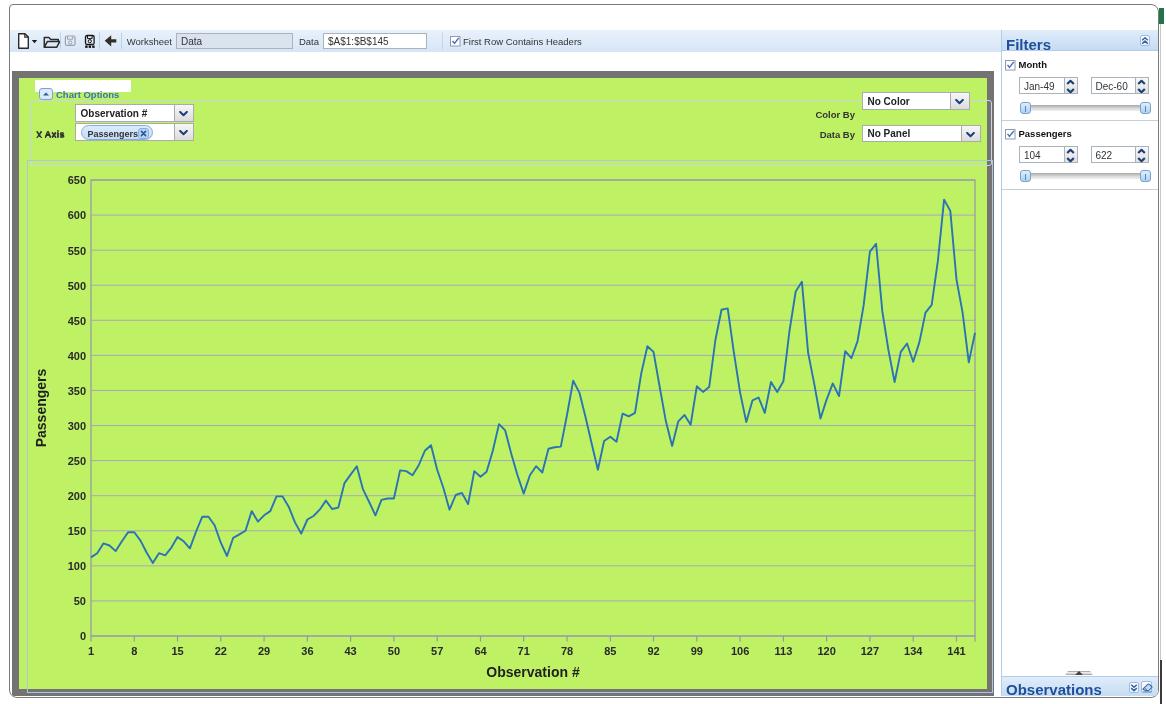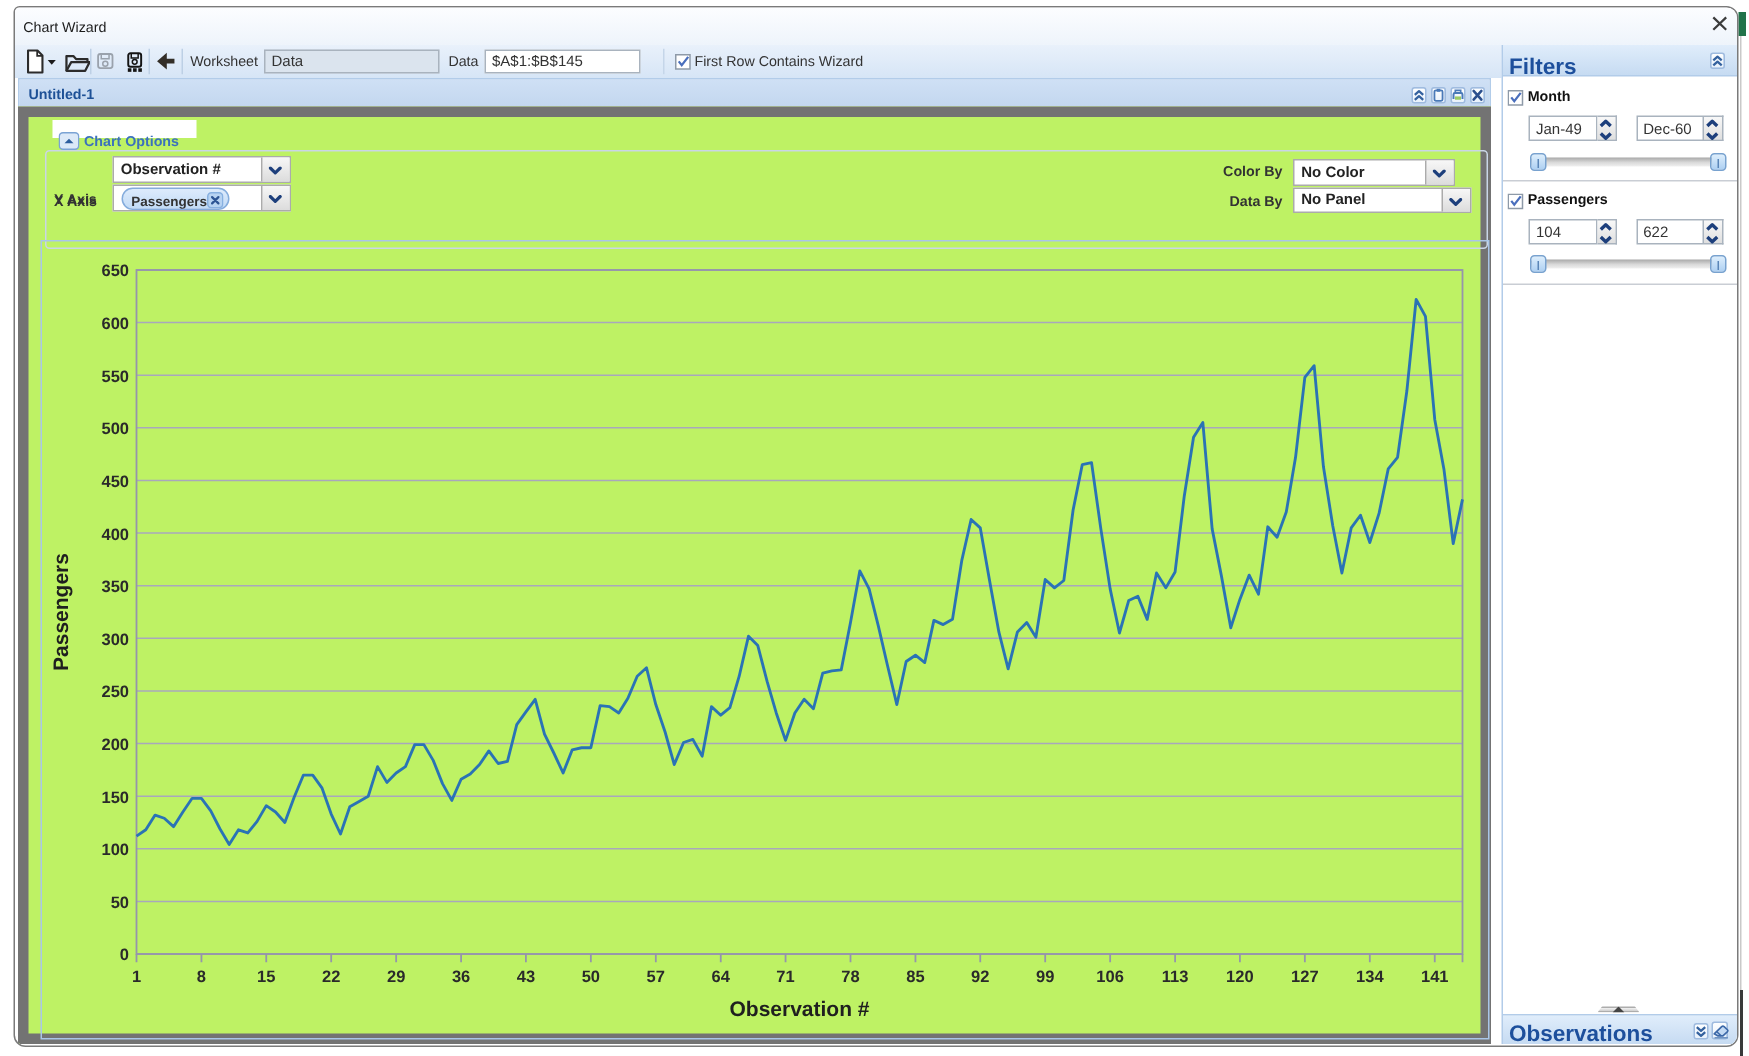--- a/index.html
+++ b/index.html
@@ -37,26 +37,20 @@
 .handle::after { content:""; position:absolute; left:4px; top:2.5px; width:1.5px; height:6px; background:#5b86b8; }
 </style></head>
 <body>
 <div id="stage">
 
 <div class="abs" style="left:1159px;top:8px;width:5px;height:16px;background:#21734a;"></div>
 <div class="abs" style="left:1160px;top:24px;width:1px;height:640px;background:#c9c9c9;"></div>
 <div class="abs" style="left:1160px;top:660px;width:2px;height:44px;background:#3a3a3a;"></div>
 
 <div class="abs" id="win">
-  <div class="abs" id="titlebar">
-    <div class="abs" id="titletext">Chart Wizard</div>
-    <svg class="abs" id="closex" viewBox="0 0 22 22">
-          <path d="M7.2 7.6 L15.8 15.8 M15.8 7.6 L7.2 15.8" stroke="#3c3c3c" stroke-width="1.5" fill="none"></path>
-        </svg>
-  </div>
   <div class="abs" id="toolbar">
     <svg class="abs" width="992" height="22" viewBox="0 0 992 22" style="left:0;top:0;">
           <path d="M8.7 3.7 h6.3 l3.3 3.3 v11.3 h-9.6 Z" fill="#fff" stroke="#2b2b2b" stroke-width="1.4" stroke-linejoin="round"></path>
           <path d="M14.8 3.9 v3.3 h3.3" fill="none" stroke="#2b2b2b" stroke-width="1.2"></path>
           <path d="M21.8 10 h5.4 l-2.7 3.2 Z" fill="#1b1b1b"></path>
           <path d="M34.3 17.2 v-9.8 h4.6 l1.8 2 h7.6 v2.2" fill="none" stroke="#2b2b2b" stroke-width="1.5" stroke-linejoin="round"></path>
           <path d="M34.3 17.2 l3.2-5.8 h12.3 l-3 5.8 Z" fill="none" stroke="#2b2b2b" stroke-width="1.5" stroke-linejoin="round"></path>
           <line x1="50.5" y1="2.5" x2="50.5" y2="19.5" stroke="#bdd0e5" stroke-width="1"></line>
           <rect x="55.4" y="6" width="9.6" height="9.4" rx="1.5" fill="none" stroke="#9aa2ac" stroke-width="1.2"></rect>
           <path d="M57.5 6.4 v2.8 h5.2 v-2.8" fill="none" stroke="#9aa2ac" stroke-width="1"></path>
@@ -77,47 +71,21 @@
           <span style="position:absolute;left:4px;top:2.8px;white-space:nowrap;">Data</span>
         </div>
         <div class="abs lbl" style="left:280px;top:6px;width:29px;text-align:right;">Data</div>
         <div class="abs tinput" style="left:313px;top:2.5px;width:104px;height:16px;">
           <span style="position:absolute;left:4px;top:2.8px;white-space:nowrap;">$A$1:$B$145</span>
         </div>
         <svg class="abs" width="12" height="12" viewBox="0 0 12 12" style="left:440px;top:5.5px;">
           <rect x="0.5" y="0.5" width="9.5" height="9.5" fill="#fff" stroke="#8e9aa8"></rect>
           <path d="M2.5 4.9 L4.5 7.4 L8.8 1.9" fill="none" stroke="#4a6fbd" stroke-width="1.5"></path>
         </svg>
-        <div class="abs lbl" style="left:453px;top:6px;">First Row Contains Wizard</div>
-  </div>
-  <div class="abs" id="tab">
-    <div class="abs" id="tabtext">Untitled-1</div>
-    <div class="abs sbtn" style="left:928px;top:5px;width:10px;height:11px;">
-          <svg width="10" height="11" viewBox="0 0 10 11" style="position:absolute;left:-1px;top:-1px;">
-            <path d="M2.2 5.3 L5 2.8 L7.8 5.3 M2.2 8.6 L5 6.1 L7.8 8.6" fill="none" stroke="#35629f" stroke-width="1.5" stroke-linejoin="round"></path>
-          </svg>
-        </div>
-        <div class="abs sbtn" style="left:941px;top:5px;width:10px;height:11px;">
-          <svg width="10" height="11" viewBox="0 0 10 11" style="position:absolute;left:-1px;top:-1px;">
-            <rect x="2.3" y="2.2" width="5.4" height="7" rx="1" fill="none" stroke="#4a7ab8" stroke-width="1.2"></rect>
-            <rect x="3.8" y="1.2" width="2.4" height="2" fill="#4a7ab8"></rect>
-          </svg>
-        </div>
-        <div class="abs sbtn" style="left:954px;top:5px;width:10px;height:11px;">
-          <svg width="10" height="11" viewBox="0 0 10 11" style="position:absolute;left:-1px;top:-1px;">
-            <path d="M2 8 V5 Q2 4 3 4 H7 Q8 4 8 5 V8" fill="none" stroke="#4a7ab8" stroke-width="1.3"></path>
-            <path d="M3.2 4 V2.2 H6.8 V4" fill="none" stroke="#4a7ab8" stroke-width="1.1"></path>
-            <rect x="3" y="6.3" width="4" height="2.2" fill="#9ccc65"></rect>
-          </svg>
-        </div>
-        <div class="abs sbtn" style="left:967px;top:5px;width:10px;height:11px;">
-          <svg width="10" height="11" viewBox="0 0 10 11" style="position:absolute;left:-1px;top:-1px;">
-            <path d="M2.4 2.6 L7.6 8.4 M7.6 2.6 L2.4 8.4" stroke="#2c4f8e" stroke-width="1.7" stroke-linecap="round"></path>
-          </svg>
-        </div>
+        <div class="abs lbl" style="left:453px;top:6px;">First Row Contains Headers</div>
   </div>
   <div class="abs" id="panel">
     <fieldset class="abs" id="fieldset"></fieldset>
     <div class="abs" style="left:16px;top:2px;width:96px;height:12px;background:#fff;"></div>
         <svg class="abs" width="14" height="12" viewBox="0 0 14 12" style="left:20px;top:9.5px;">
           <rect x="0.5" y="0.5" width="13" height="11" rx="2.5" fill="#dce9f8" stroke="#7ba3d4"></rect>
           <path d="M4 7.5 L7 4.5 L10 7.5 Z" fill="#2c5e9e"></path>
         </svg>
         <div class="abs" style="left:37px;top:10.5px;font-size:9.5px;color:#3b71bd;white-space:nowrap;">Chart Options</div>
         <div class="abs lbl" style="left:17px;top:31px;margin-top:20px;">X Axis</div>
@@ -138,21 +106,21 @@
               <path d="M3.4 3.4 L7.6 7.6 M7.6 3.4 L3.4 7.6" stroke="#2c5494" stroke-width="1.5" stroke-linecap="round"></path>
             </svg>
           </div>
           <div class="ddbtn">
             <svg width="9" height="6" viewBox="0 0 9 6" style="position:absolute;left:4px;top:6px">
               <path d="M1.2 1 L4.5 4.2 L7.8 1" fill="none" stroke="#1d3f7c" stroke-width="2.1" stroke-linecap="round" stroke-linejoin="round"></path>
             </svg>
           </div>
         </div>
         <div class="abs lbl" style="left:770px;top:31px;width:66px;text-align:right;">Color By</div>
-        <div class="abs dd" style="left:842.5px;top:28px;width:108px;height:17.6px;">
+        <div class="abs dd" style="left:842.5px;top:14px;width:108px;height:17.6px;">
           <span style="position:absolute;left:5px;top:2.8px;font-size:10px;color:#222;white-space:nowrap;">No Color</span>
           <div class="ddbtn">
             <svg width="9" height="6" viewBox="0 0 9 6" style="position:absolute;left:4px;top:6px">
               <path d="M1.2 1 L4.5 4.2 L7.8 1" fill="none" stroke="#1d3f7c" stroke-width="2.1" stroke-linecap="round" stroke-linejoin="round"></path>
             </svg>
           </div>
         </div>
         <div class="abs lbl" style="left:770px;top:51px;width:66px;text-align:right;">Data By</div>
         <div class="abs dd" style="left:842.5px;top:46.5px;width:119px;height:17.6px;">
           <span style="position:absolute;left:5px;top:2.8px;font-size:10px;color:#222;white-space:nowrap;">No Panel</span>

